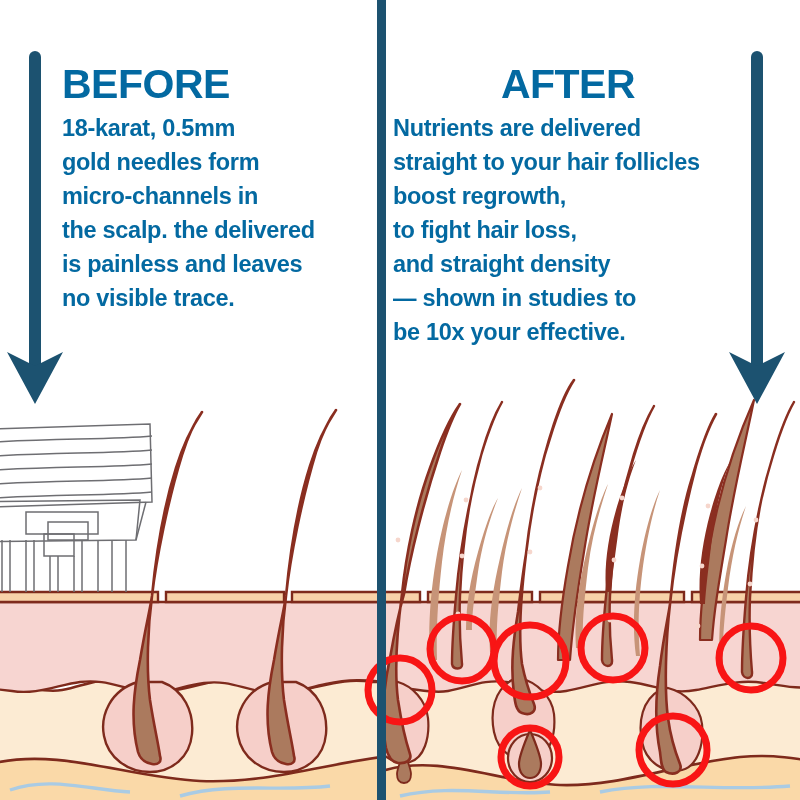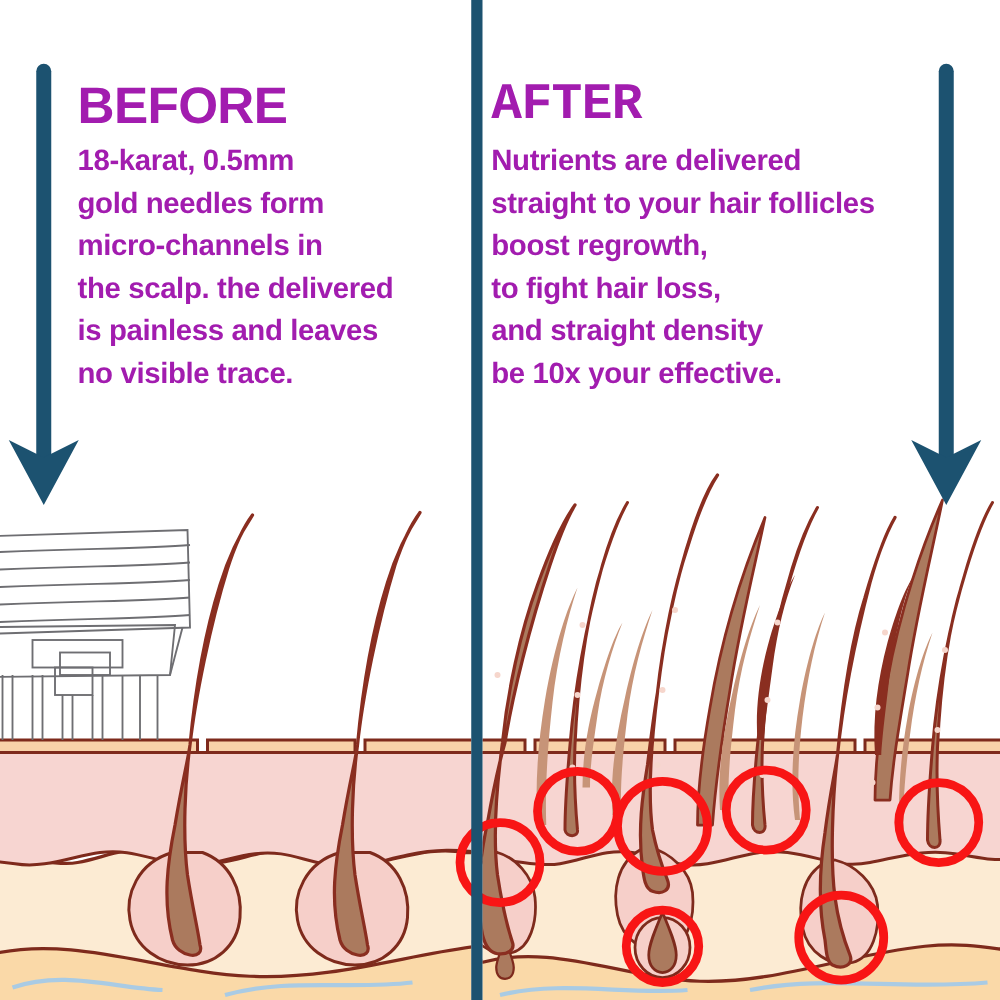--- a/index.html
+++ b/index.html
@@ -23,43 +23,42 @@
   }
   .text-layer {
     position: absolute;
     left: 0; top: 0;
     width: 800px;
     height: 800px;
     pointer-events: none;
   }
   .panel-text {
     position: absolute;
-    color: #a21caf;
+    color: #0369a1;
   }
   #before-block {
     left: 62px;
     top: 64px;
     width: 320px;
   }
   #after-block {
     left: 393px;
     top: 64px;
     width: 360px;
   }
   .heading {
     font-size: 41px;
     font-weight: 700;
     letter-spacing: -0.5px;
     line-height: 1.0;
     margin: 0 0 6px 0;
   }
   #after-block .heading {
-    text-align: left;
+    text-align: center;
     padding-right: 10px;
-    font-family: Liberation Mono, monospace;
   }
   .body-lines {
     font-size: 23.5px;
     font-weight: 700;
     line-height: 1.45;
     letter-spacing: -0.3px;
   }
   .body-lines .ln {
     display: block;
     white-space: nowrap;
@@ -304,18 +303,19 @@
     </div>
 
     <div class="panel-text" id="after-block">
       <div class="heading">AFTER</div>
       <div class="body-lines">
         <span class="ln">Nutrients are delivered</span>
         <span class="ln">straight to your hair follicles</span>
         <span class="ln">boost regrowth,</span>
         <span class="ln">to fight hair loss,</span>
         <span class="ln">and straight density</span>
+        <span class="ln">— shown in studies to</span>
         <span class="ln">be 10x your effective.</span>
       </div>
     </div>
 
   </div>
 </div>
 
 </body></html>

